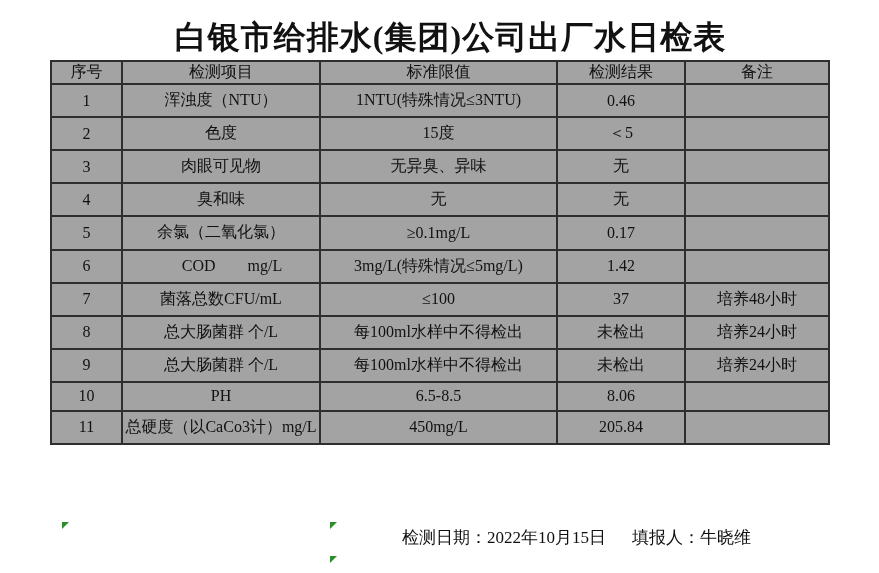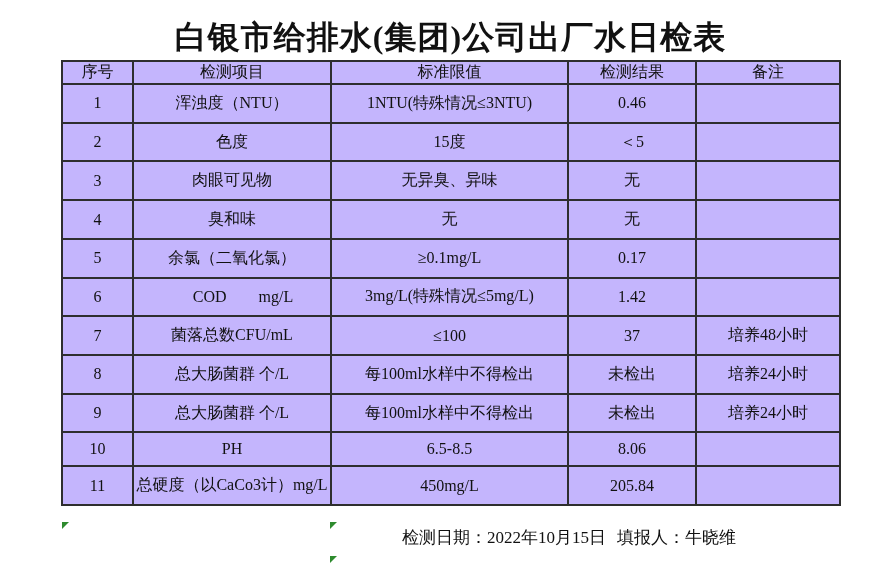--- a/index.html
+++ b/index.html
@@ -12,39 +12,39 @@
   .sheet {
     position:relative; width:879px; height:573px;
     background:#ffffff; overflow:hidden;
   }
   .title {
     position:absolute; top:16px; left:0; width:100%;
     text-align:center; font-size:32px; font-weight:700;
     letter-spacing:1px; padding-left:22px; white-space:nowrap;
   }
   table.report {
-    position:absolute; left:61px; top:60px;
-    width:778px; height:446px;
+    position:absolute; left:50px; top:60px;
+    width:778px; height:385px;
     border-collapse:collapse; table-layout:fixed;
-    background:#c4b5fd;
+    background:#a3a3a3;
   }
   .report th, .report td {
     border:2px solid #2e2e2e;
     font-size:16px; font-weight:400;
     text-align:center; vertical-align:middle;
     padding:0 2px; overflow:hidden; white-space:nowrap;
   }
   .report td.pre { white-space:pre;padding-left:24px; }
   .footer-item {
     position:absolute; top:527px; font-size:17px;
     white-space:nowrap; line-height:22px;
   }
   .footer-sample { left:68px; }
   .footer-test   { left:402px; }
-  .footer-reporter { left:617px;font-family:Liberation Serif, serif; }
+  .footer-reporter { left:632px;font-family:Liberation Serif, serif; }
   .flag {
     position:absolute; width:0; height:0;
     border-top:7px solid #2e8b2e;
     border-right:7px solid transparent;
   }
   .flag-header { left:63px;  top:62px; }
   .flag-b1     { left:62px;  top:522px; }
   .flag-b2     { left:330px; top:522px; }
   .flag-b3     { left:330px; top:556px; }
 </style>

